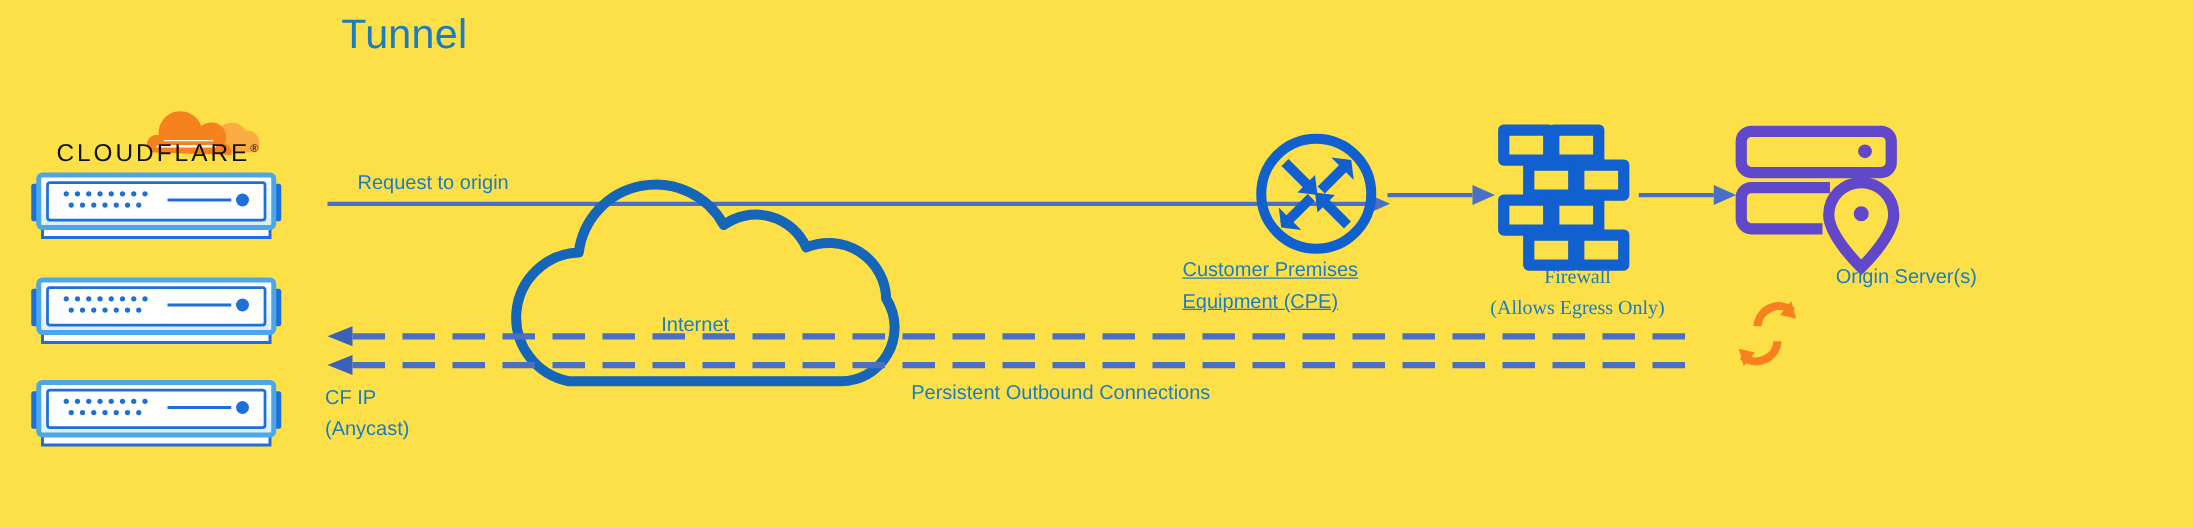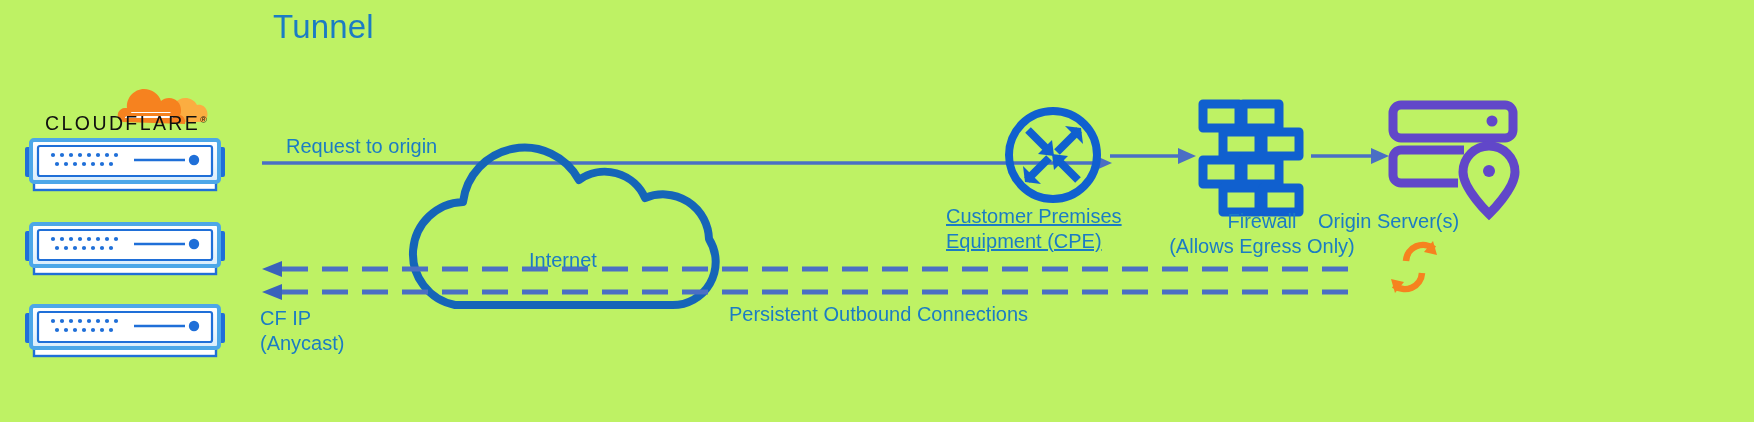--- a/index.html
+++ b/index.html
@@ -10,21 +10,21 @@
   body {
     width: 1754px; height: 422px;
     font-family: "Liberation Sans", sans-serif;
     position: relative;
     overflow: hidden;
   }
   #stage {
     position: relative;
     width: 1754px;
     height: 422px;
-    background: #bef264;
+    background: #fde047;
   }
 
   
   #title {
     position: absolute;
     left: 273px; top: 8px;
     font-size: 33px;
     color: #1b7cc4;
     letter-spacing: 0.2px;
     white-space: nowrap;
@@ -61,30 +61,30 @@
     height: 62px;
   }
   .switch.s1 { top: 137px; }
   .switch.s2 { top: 221px; }
   .switch.s3 { top: 303px; }
 
   
   .dlabel {
     position: absolute;
     color: #1b7cc4;
-    font-size: 20px;
+    font-size: 16px;
     line-height: 25px;
     white-space: nowrap;
   }
 
   #lbl-request   { left: 286px; top: 134px; }
   #lbl-internet  { left: 529px; top: 232px; margin-top: 16px; }
   #lbl-cpe       { left: 946px; top: 204px; width: 248px; white-space: normal; text-align: left; text-decoration: underline; }
-  #lbl-firewall  { left: 1157px; top: 209px; width: 210px; white-space: normal; text-align: center; }
-  #lbl-origin    { left: 1318px; top: 209px; width: 162px; }
+  #lbl-firewall  { left: 1157px; top: 209px; width: 210px; white-space: normal; text-align: center; font-family: Liberation Serif, serif; }
+  #lbl-origin    { left: 1444px; top: 209px; width: 162px; text-align: center; }
   #lbl-persist   { left: 729px; top: 302px; }
   #lbl-cfip      { left: 260px; top: 306px; white-space: normal; width: 130px; }
   #lbl-cloudflared {
     left: 1430px; top: 240px;
     width: 130px;
     white-space: normal;
     line-height: 24px;
   }
 
   

